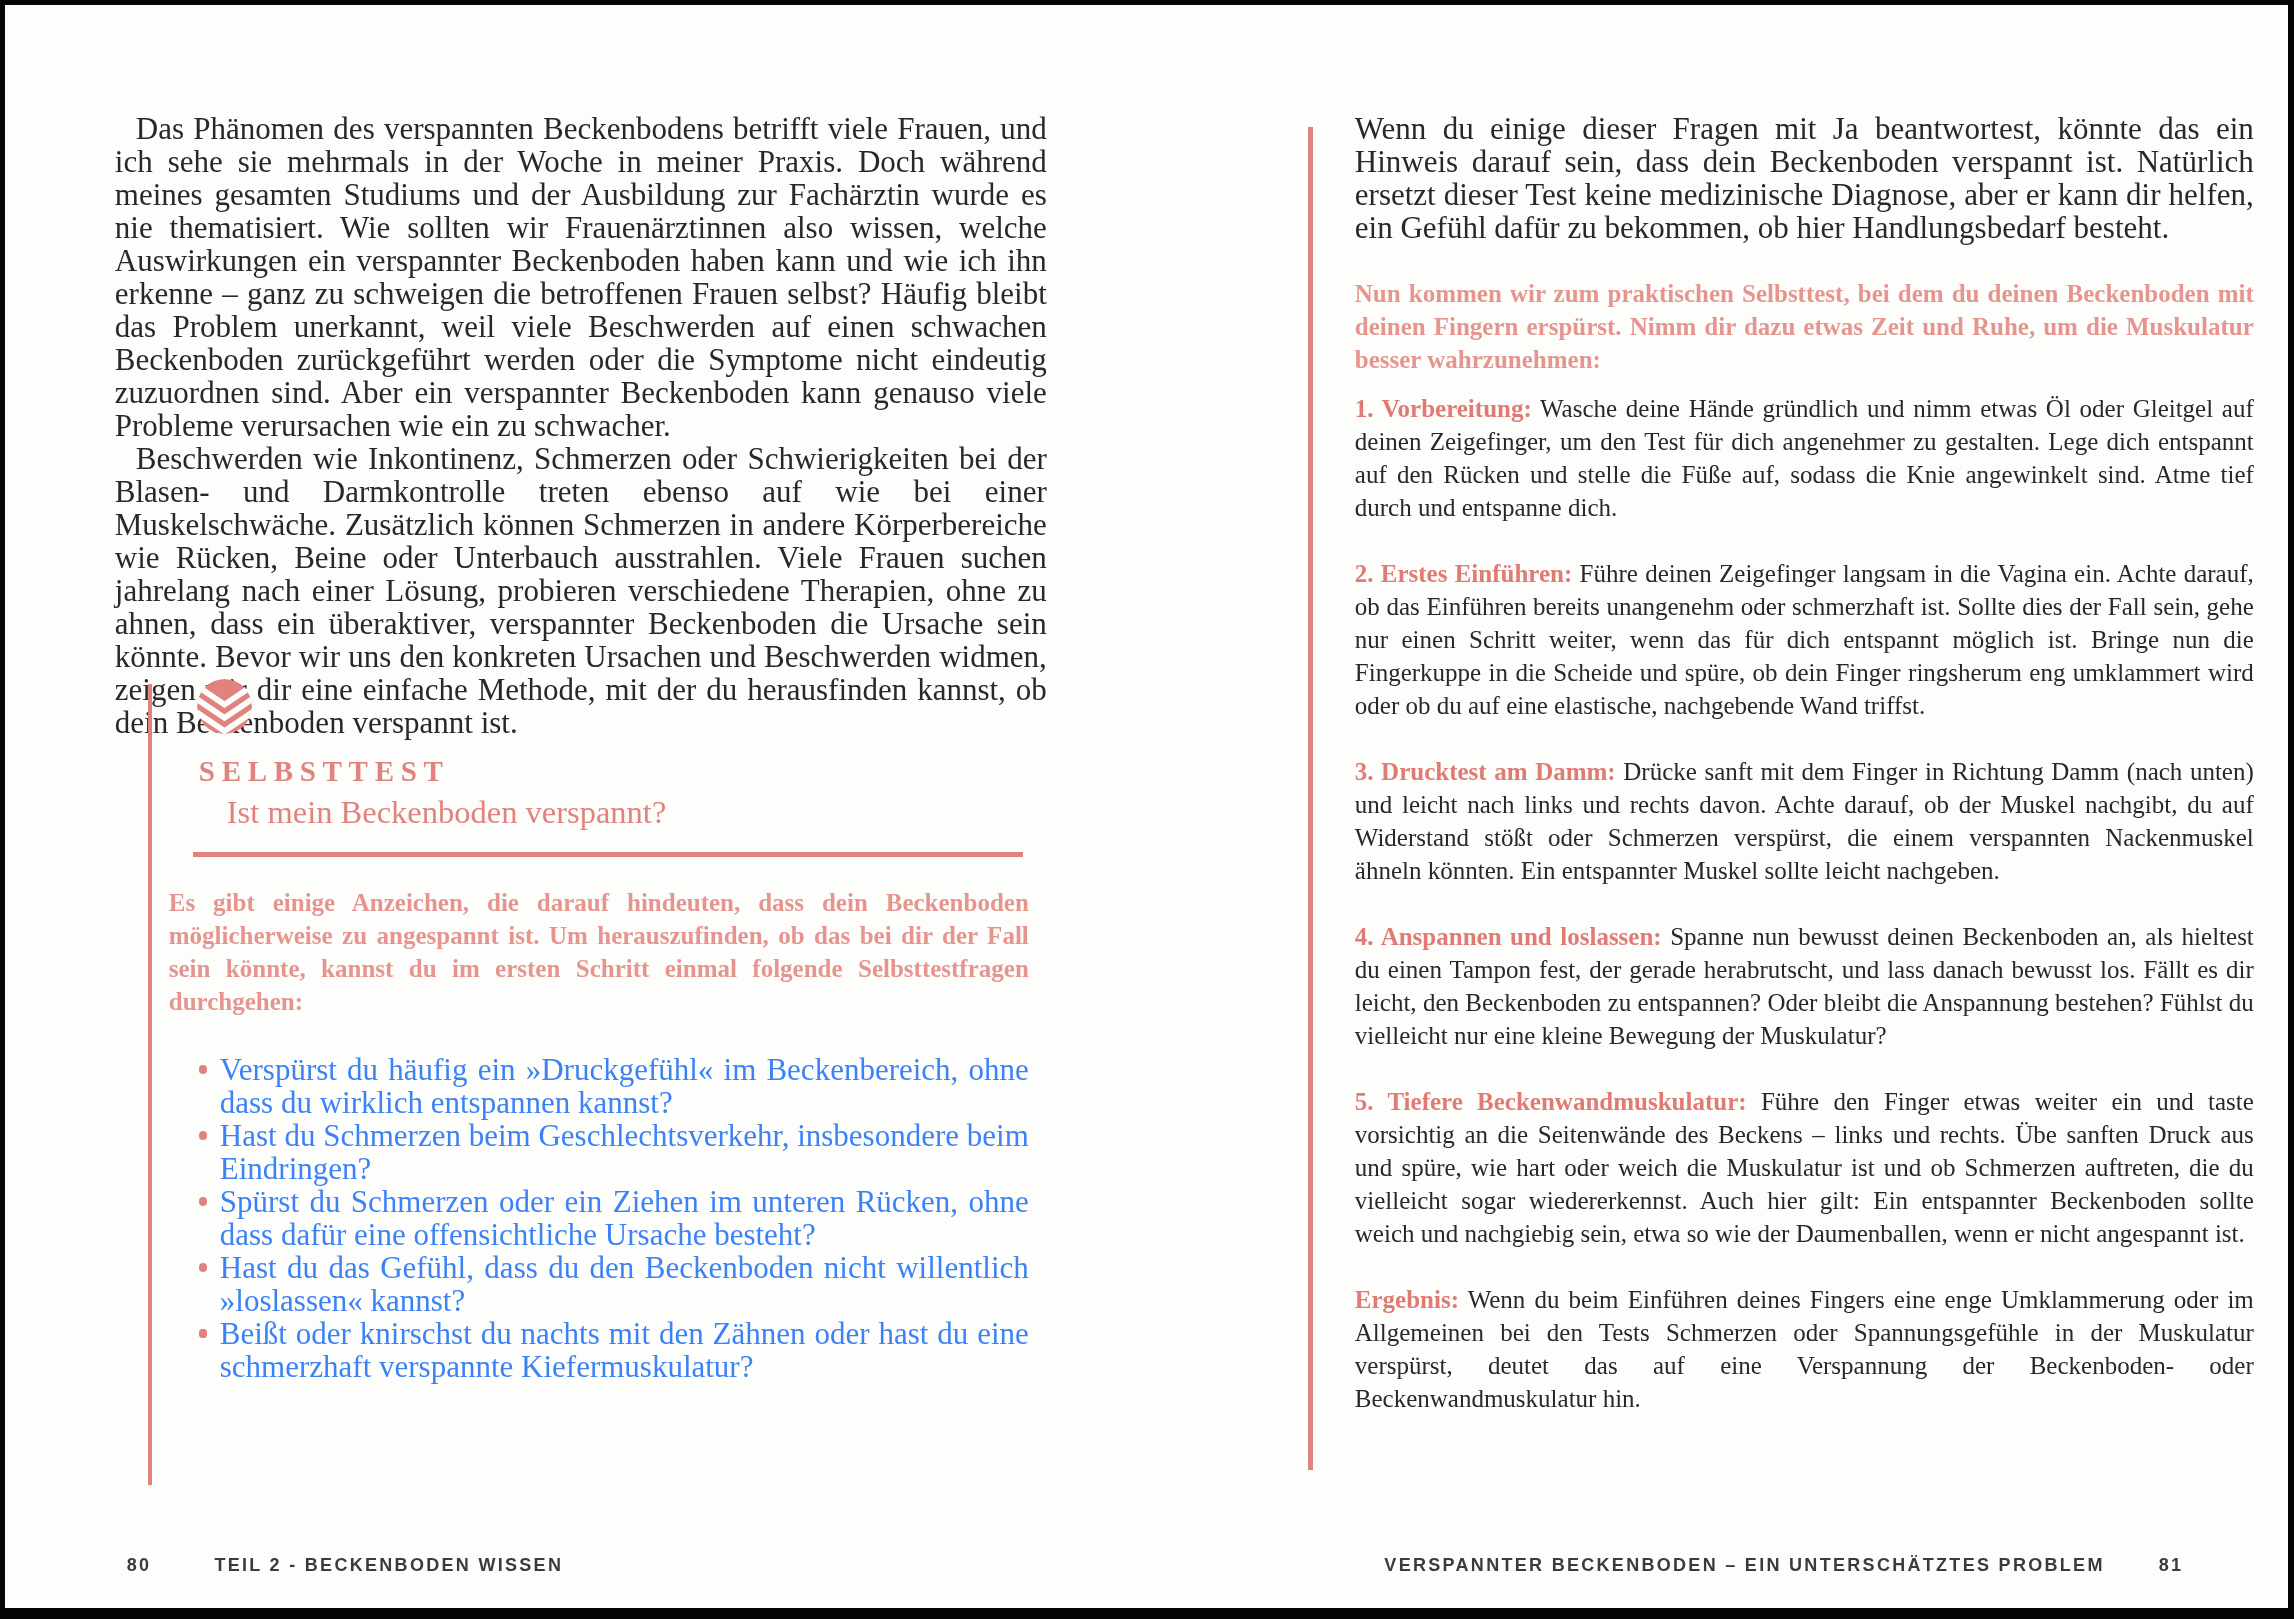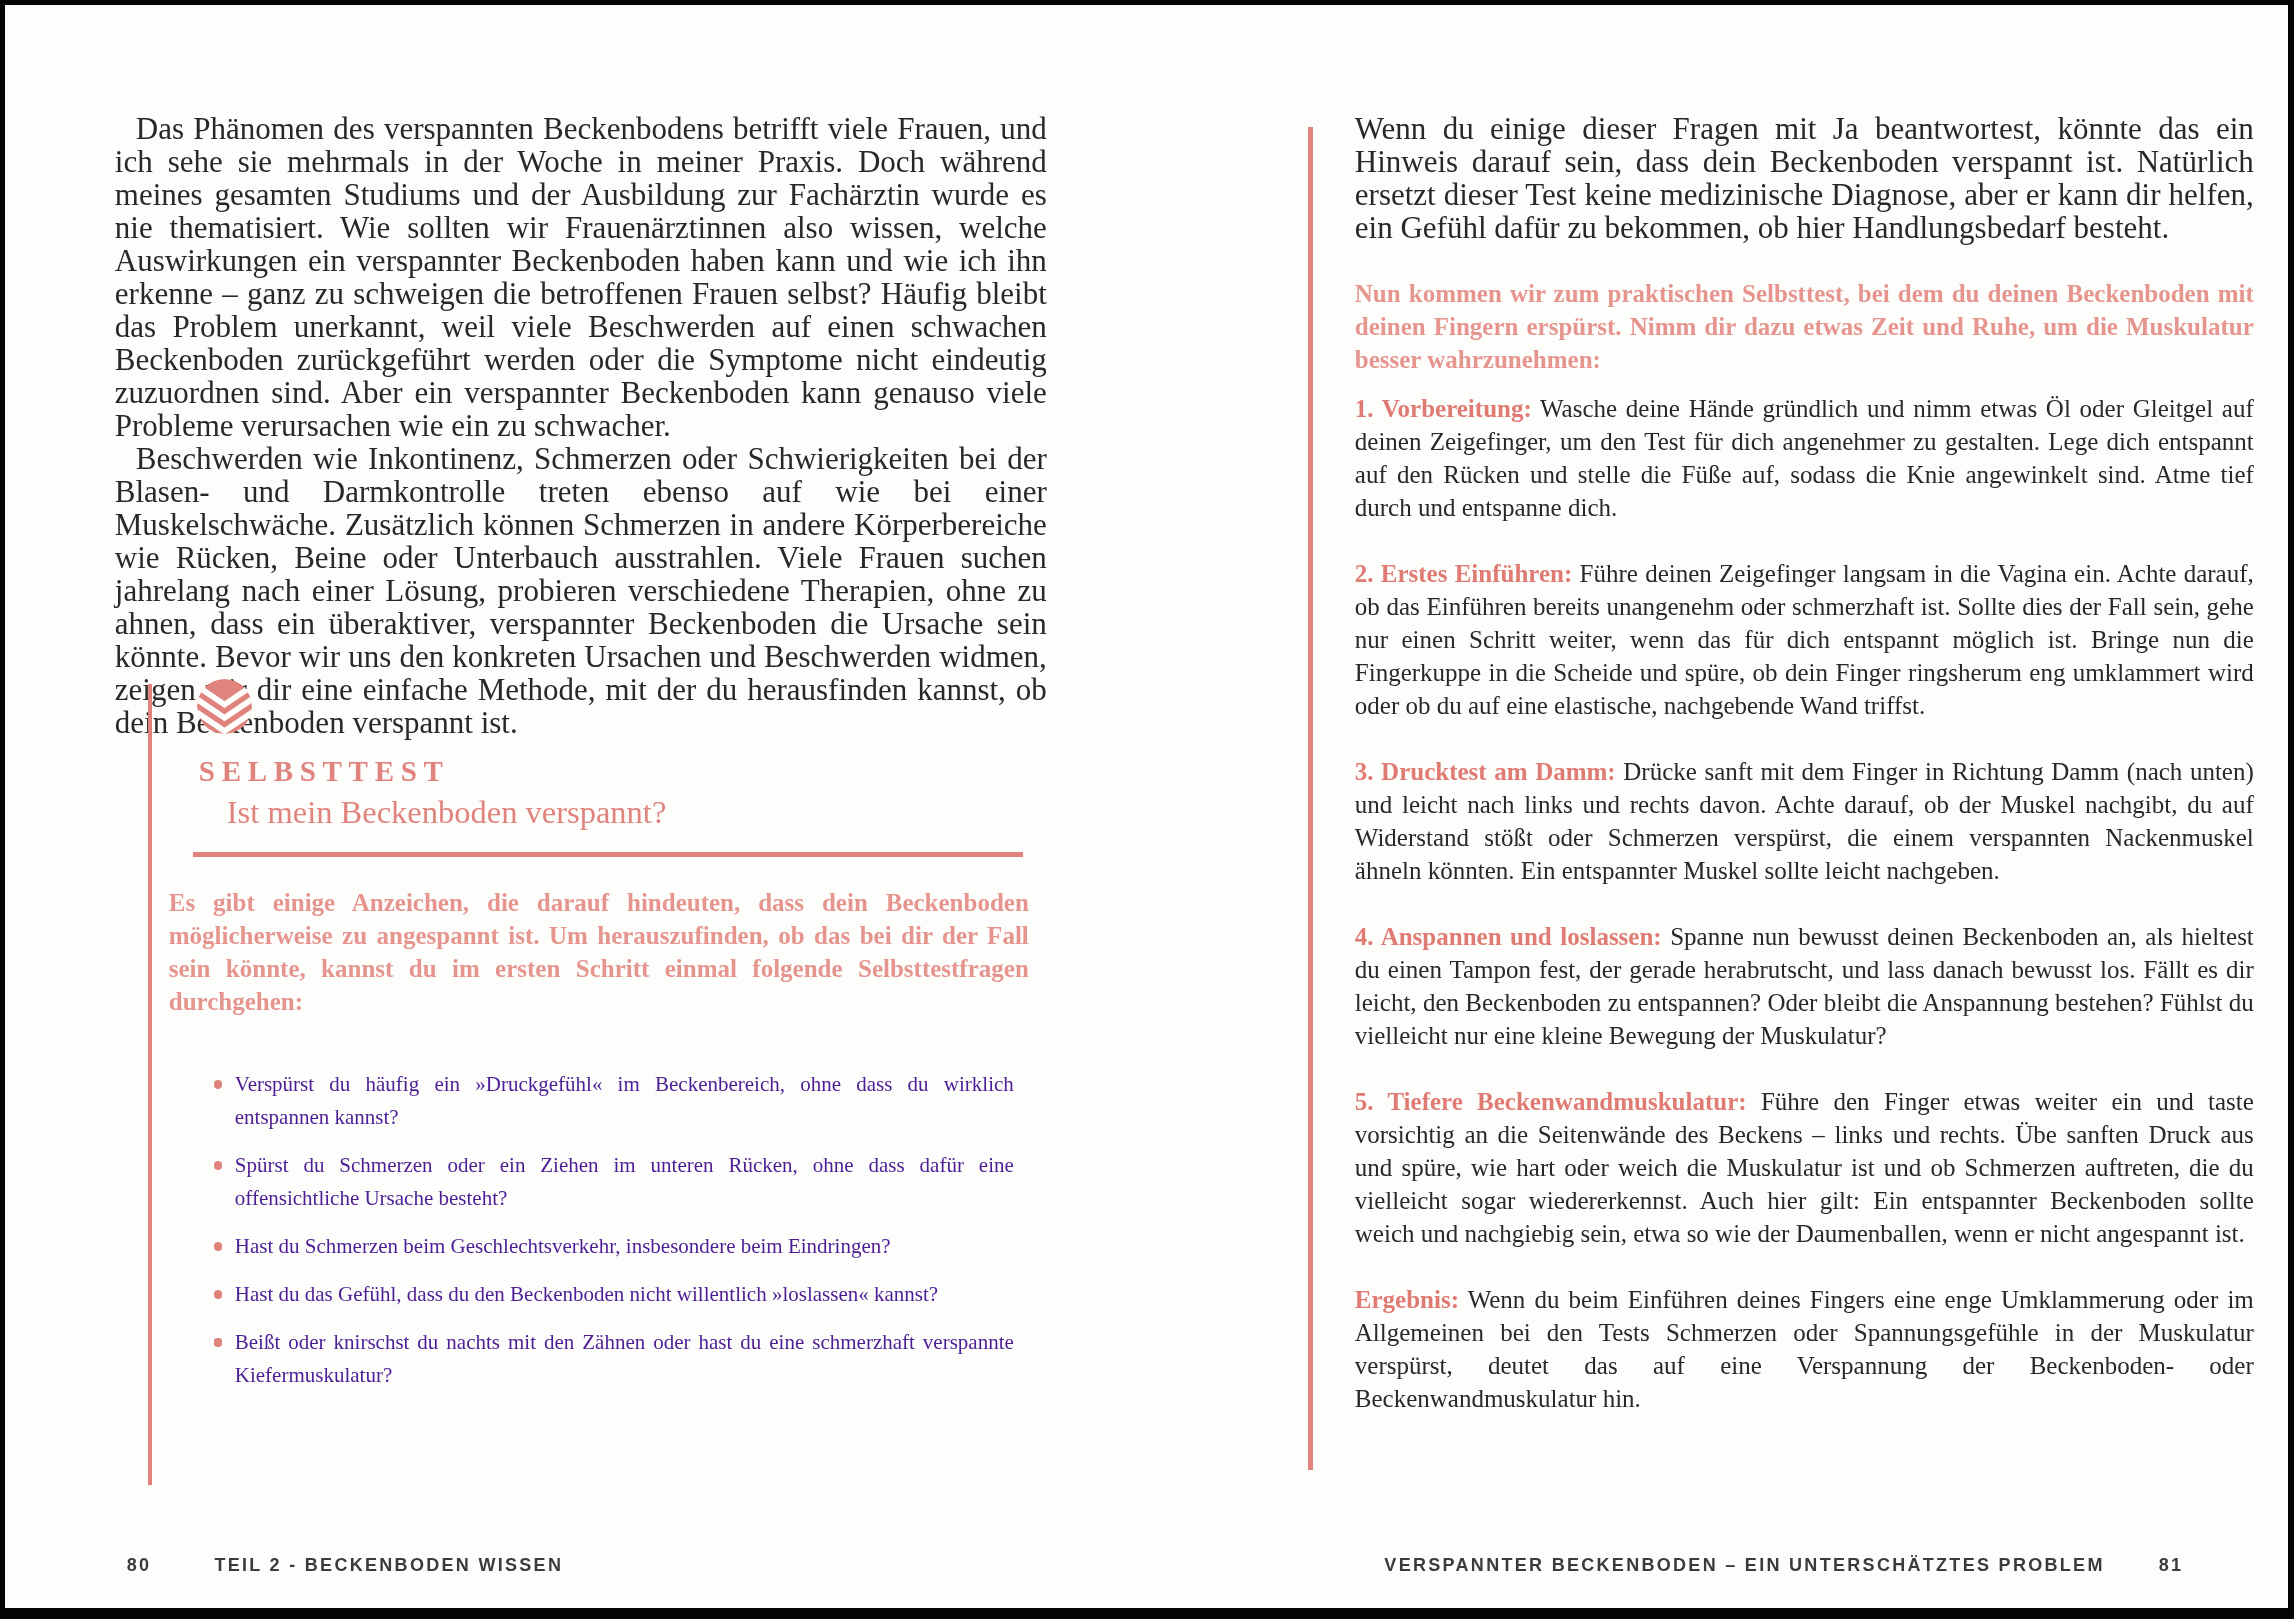--- a/index.html
+++ b/index.html
@@ -22,22 +22,22 @@
   .selftest-icon{position:absolute;left:192px;top:674px;width:55px;height:55px;}
   .selftest-kicker{position:absolute;left:194px;top:750px;font-size:29px;letter-spacing:6.7px;
                    color:var(--accent,#e0837d);font-weight:600;}
   .selftest-title{position:absolute;left:194px;top:789px;font-size:32.5px;font-weight:normal;
                   color:var(--accent,#e0837d);margin-left:28px;}
   .selftest-rule-h{position:absolute;left:188px;top:847px;width:830px;height:5.7px;
                    background:var(--accent,#e0837d);}
   .selftest-intro{position:absolute;left:164px;top:881px;width:860px;}
   .questions{position:absolute;left:194px;top:1048px;width:830px;margin:0;padding:0;
              list-style:none;}
-  .questions li{position:relative;padding-left:21px;font-size:21px;line-height:33px;
-                color:#4c1d95;text-align:justify;hyphens:auto;margin:15px;}
+  .questions li{position:relative;padding-left:21px;font-size:31px;line-height:33px;
+                color:#3b82f6;text-align:justify;hyphens:auto;margin:0;}
   .questions .dot{position:absolute;left:0;top:12.4px;width:8.6px;height:8.6px;border-radius:50%;
                   background:var(--accent,#e0837d);}
 
   
   .right-rule-v{position:absolute;left:1303px;top:122px;width:4.8px;height:1343px;
                 background:var(--accent,#e0837d);}
   .right-col{position:absolute;left:1350px;top:107px;width:899px;}
   .right-col .body{margin-bottom:33px;}
   .right-col .pink-lead{margin-bottom:16px;}
   .step{font-size:25px;line-height:33px;color:#2a2826;text-align:justify;margin:0 0 33px 0;
@@ -82,22 +82,22 @@
     </div>
 
     <div class="selftest-kicker">SELBSTTEST</div>
     <div class="selftest-title">Ist mein Beckenboden verspannt?</div>
     <div class="selftest-rule-h"></div>
 
     <p class="pink-lead selftest-intro">Es gibt einige Anzeichen, die darauf hindeuten, dass dein Beckenboden möglicherweise zu angespannt ist. Um herauszufinden, ob das bei dir der Fall sein könnte, kannst du im ersten Schritt einmal folgende Selbsttestfragen durchgehen:</p>
 
     <ul class="questions">
       <li><span class="dot"></span><span>Verspürst du häufig ein »Druckgefühl« im Beckenbereich, ohne dass du wirklich entspannen kannst?</span></li>
+      <li><span class="dot"></span><span>Hast du Schmerzen beim Geschlechtsverkehr, insbesondere beim Eindringen?</span></li>
       <li><span class="dot"></span><span>Spürst du Schmerzen oder ein Ziehen im unteren Rücken, ohne dass dafür eine offensichtliche Ursache besteht?</span></li>
-      <li><span class="dot"></span><span>Hast du Schmerzen beim Geschlechtsverkehr, insbesondere beim Eindringen?</span></li>
       <li><span class="dot"></span><span>Hast du das Gefühl, dass du den Beckenboden nicht willentlich »loslassen« kannst?</span></li>
       <li><span class="dot"></span></li>
       <li><span class="dot"></span><span>Beißt oder knirschst du nachts mit den Zähnen oder hast du eine schmerzhaft verspannte Kiefermuskulatur?</span></li>
     </ul>
 
     <div class="footer footer-left">
       <span>80</span>
       <span>TEIL 2 - BECKENBODEN WISSEN</span>
     </div>
 

